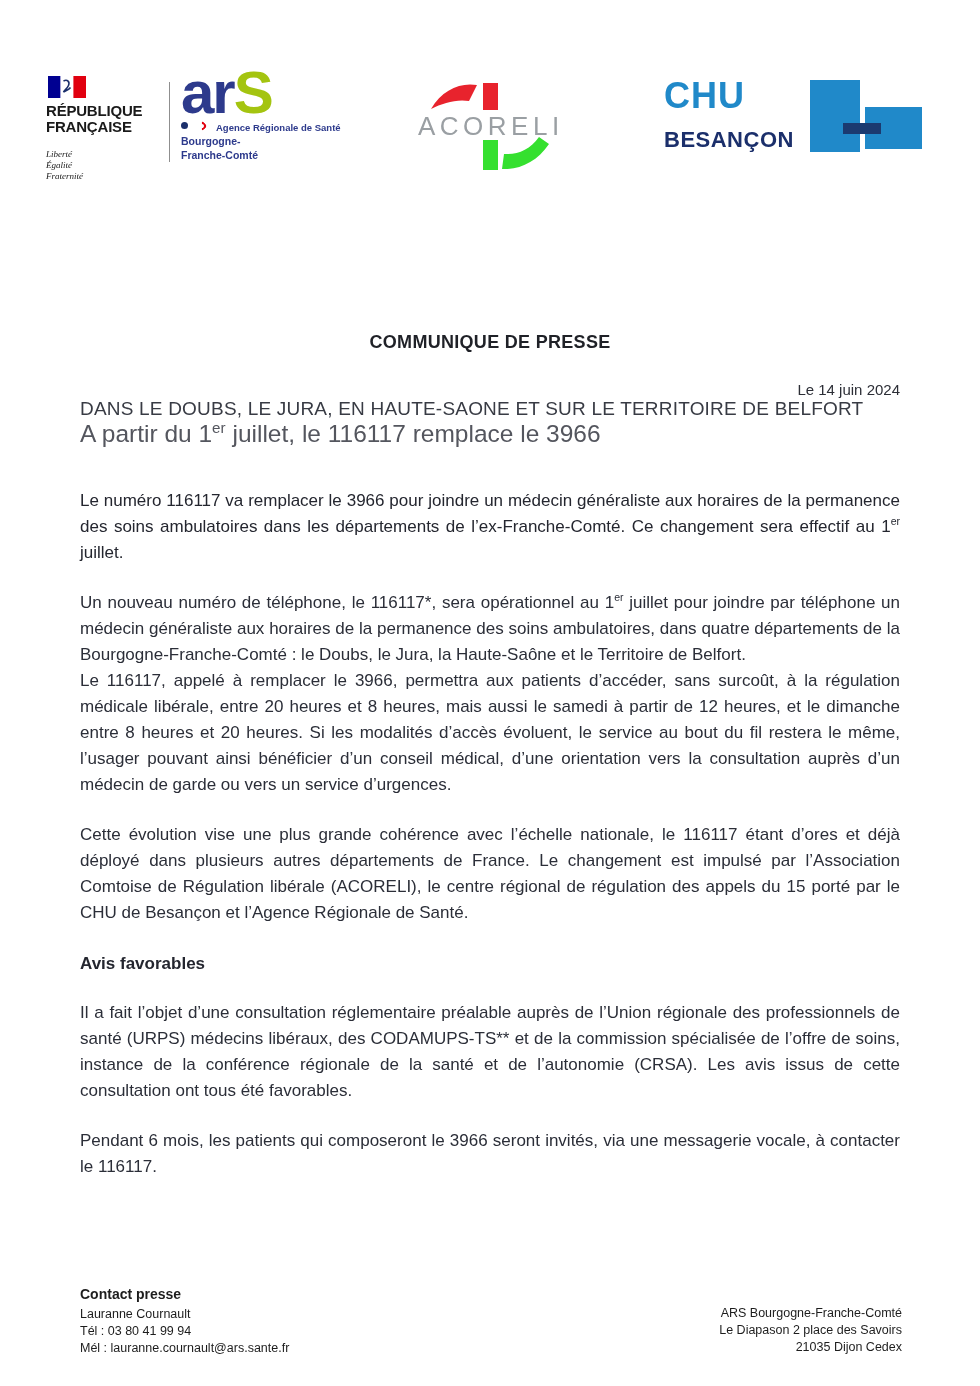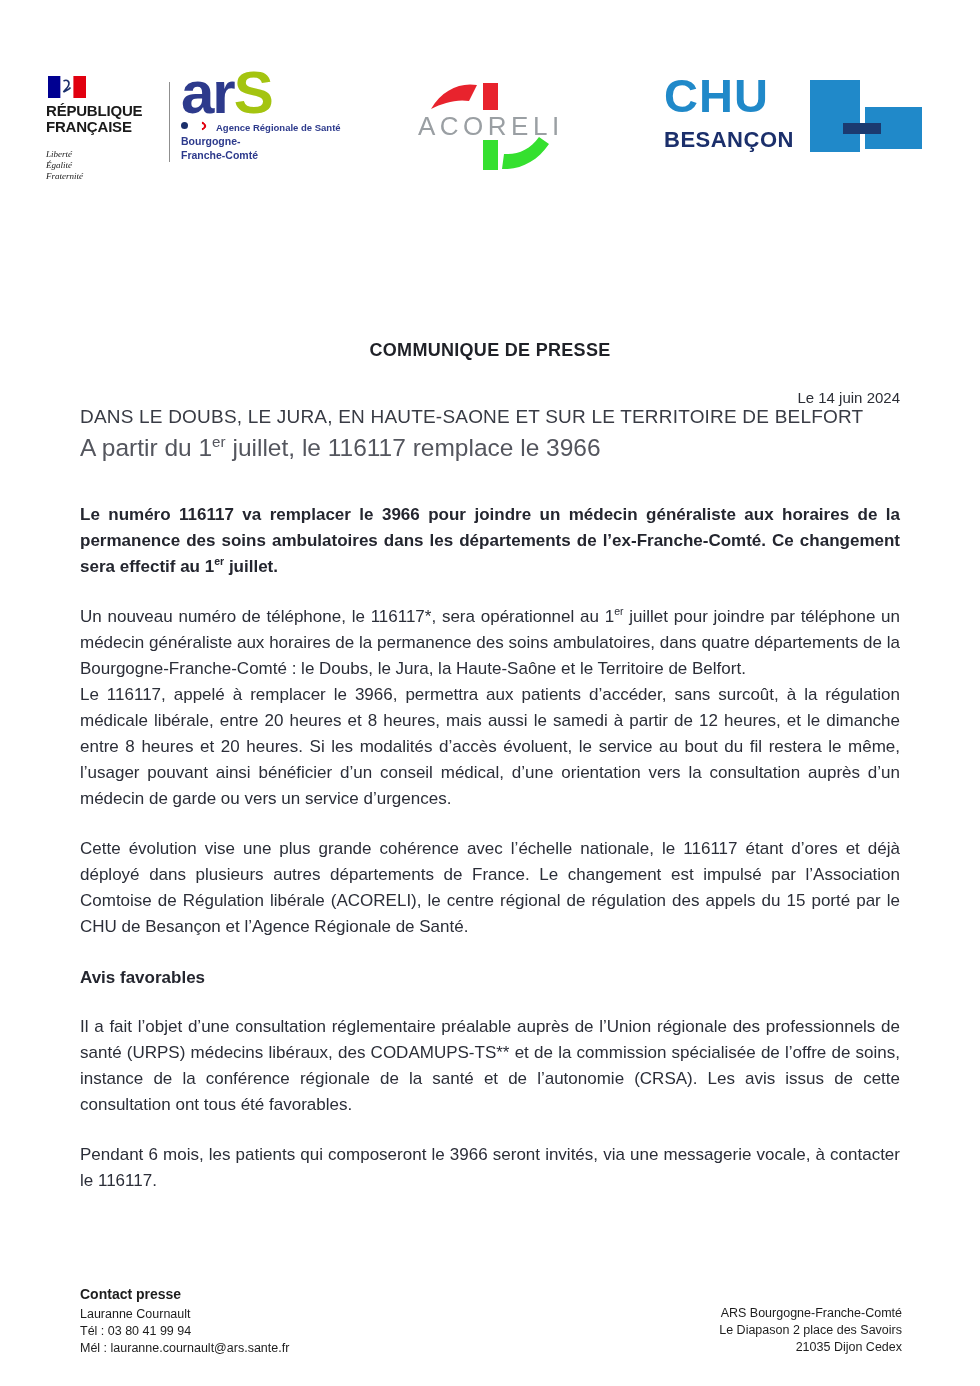--- a/index.html
+++ b/index.html
@@ -20,32 +20,32 @@
   .ars-logo{position:absolute;left:181px;top:64px;}
   .ars-word{font-size:60px;font-weight:700;line-height:58px;letter-spacing:-2px;}
   .ars-word .ar{color:#2d3a8c;}
   .ars-word .s{color:#a4c410;}
   .ars-tagline{display:flex;gap:10px;margin-top:0px;font-size:9.5px;font-weight:700;color:#2d3a8c;white-space:nowrap;}
   .ars-dot{display:inline-block;width:7px;height:7px;border-radius:50%;background:#1b2f6b;}
   .ars-crescent{display:inline-block;width:6px;height:6px;border-radius:50%;border:2px solid #e1000f;border-left-color:transparent;border-bottom-color:transparent;transform:rotate(45deg);box-sizing:border-box;width:8px;height:8px;}
   .ars-region{font-size:10.5px;font-weight:700;color:#2d3a8c;line-height:12px;margin-top:2px;}
   .acoreli-logo{position:absolute;left:418px;top:78px;width:150px;height:95px;}
   .chu-logo{position:absolute;left:664px;top:74px;display:flex;gap:16px;align-items:flex-start;}
-  .chu-name{font-size:47px;font-weight:700;color:#2089c9;line-height:44px;letter-spacing:1px;}
+  .chu-name{font-size:36px;font-weight:700;color:#2089c9;line-height:44px;letter-spacing:1px;}
   .chu-city{font-size:22px;font-weight:700;color:#1b2f6b;letter-spacing:0.5px;margin-top:9px;}
   .chu-icon{margin-top:6px;}
   
-  .content{position:absolute;left:80px;right:80px;top:8px;}
+  .content{position:absolute;left:80px;right:80px;top:0;}
   .press-title{margin:332px 0 0 0;text-align:center;font-size:18px;font-weight:700;color:#1f2127;letter-spacing:0.3px;}
   .date-line{margin-top:28px;text-align:right;font-size:15px;color:#2c2e36;}
   .kicker{font-size:19px;font-weight:500;color:#383b44;letter-spacing:0.2px;}
-  .subtitle{margin-top:6px;font-size:24.5px;font-weight:400;color:#54565e;}
+  .subtitle{font-size:24.5px;font-weight:400;color:#54565e;}
   sup{font-size:0.62em;line-height:0;}
   p{font-size:17px;line-height:26px;text-align:justify;color:#2b2e38;margin:0;}
-  .lead{margin-top:40px;font-weight:700;color:#24262f;}
+  .lead{margin-top:40px;font-weight:400;color:#24262f;}
   .para{margin-top:24px;}
   .para.tight{margin-top:0;}
   .section-heading{margin:28px 0 0 0;font-size:17px;font-weight:700;color:#24262f;}
   .para.after-heading{margin-top:26px;}
   
   .contact-block{position:absolute;left:80px;top:1286px;font-size:12.5px;line-height:17px;color:#1d1d1d;}
   .contact-heading{font-weight:700;font-size:14px;margin-bottom:3px;}
   .address-block{position:absolute;right:78px;top:1305px;text-align:right;font-size:12.5px;line-height:17px;color:#1d1d1d;}
 </style>
 </head>

